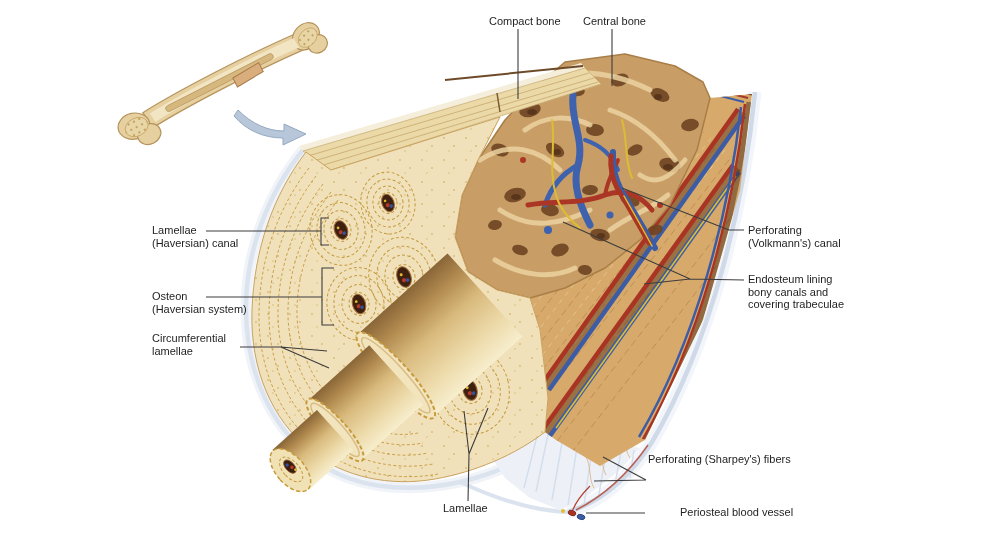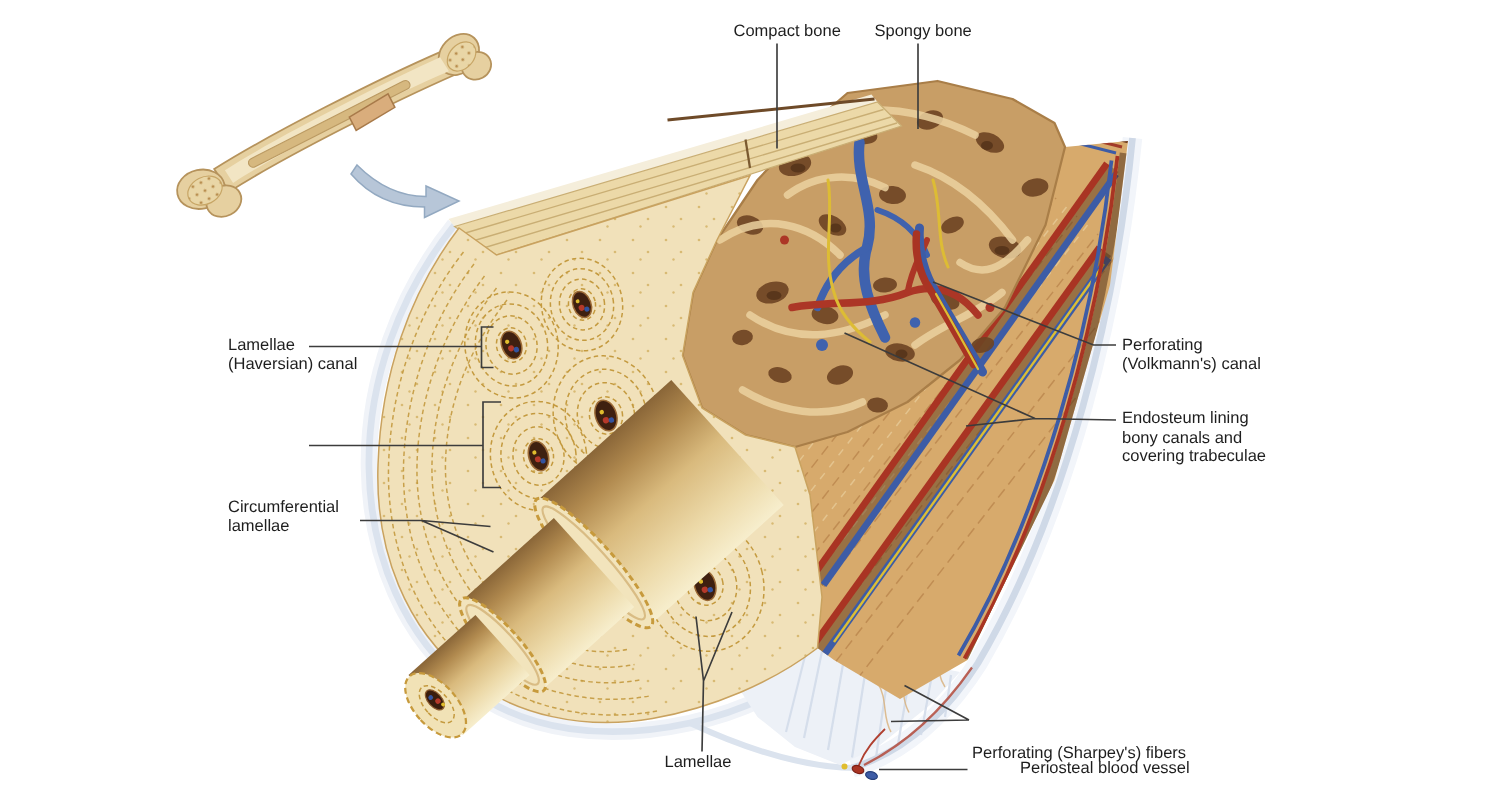--- a/index.html
+++ b/index.html
@@ -316,42 +316,46 @@
     <path class="leader" d="M744,280 L690,279 L563,222 M690,279 L644,284"></path>
     <path class="leader" d="M646,480 L603,457 M646,480 L594,481"></path>
     <path class="leader" d="M645,513 L586,513"></path>
   </g>
 </svg>
 
 <div class="lbl" style="left:489px;top:15px">
   <div>Compact bone</div>
 </div>
 <div class="lbl" style="left:583px;top:15px">
-  <div>Spongy bone</div>
+  <div>Central bone</div>
 </div>
 <div class="lbl" style="left:152px;top:224px">
   <div>Lamellae</div>
   <div>(Haversian) canal</div>
+</div>
+<div class="lbl" style="left:152px;top:290px">
+  <div>Osteon</div>
+  <div>(Haversian system)</div>
 </div>
 <div class="lbl" style="left:152px;top:332px">
   <div>Circumferential</div>
   <div>lamellae</div>
 </div>
 <div class="lbl" style="left:443px;top:502px">
   <div>Lamellae</div>
 </div>
 <div class="lbl" style="left:748px;top:273px">
   <div>Endosteum lining</div>
   <div>bony canals and</div>
   <div>covering trabeculae</div>
 </div>
 <div class="lbl" style="left:748px;top:224px">
   <div>Perforating</div>
   <div>(Volkmann's) canal</div>
 </div>
-<div class="lbl" style="left:648px;top:496px">
+<div class="lbl" style="left:648px;top:453px">
   <div>Perforating (Sharpey's) fibers</div>
 </div>
 <div class="lbl" style="left:680px;top:506px">
   <div>Periosteal blood vessel</div>
 </div>
 
 </div>
 
 </body></html>

